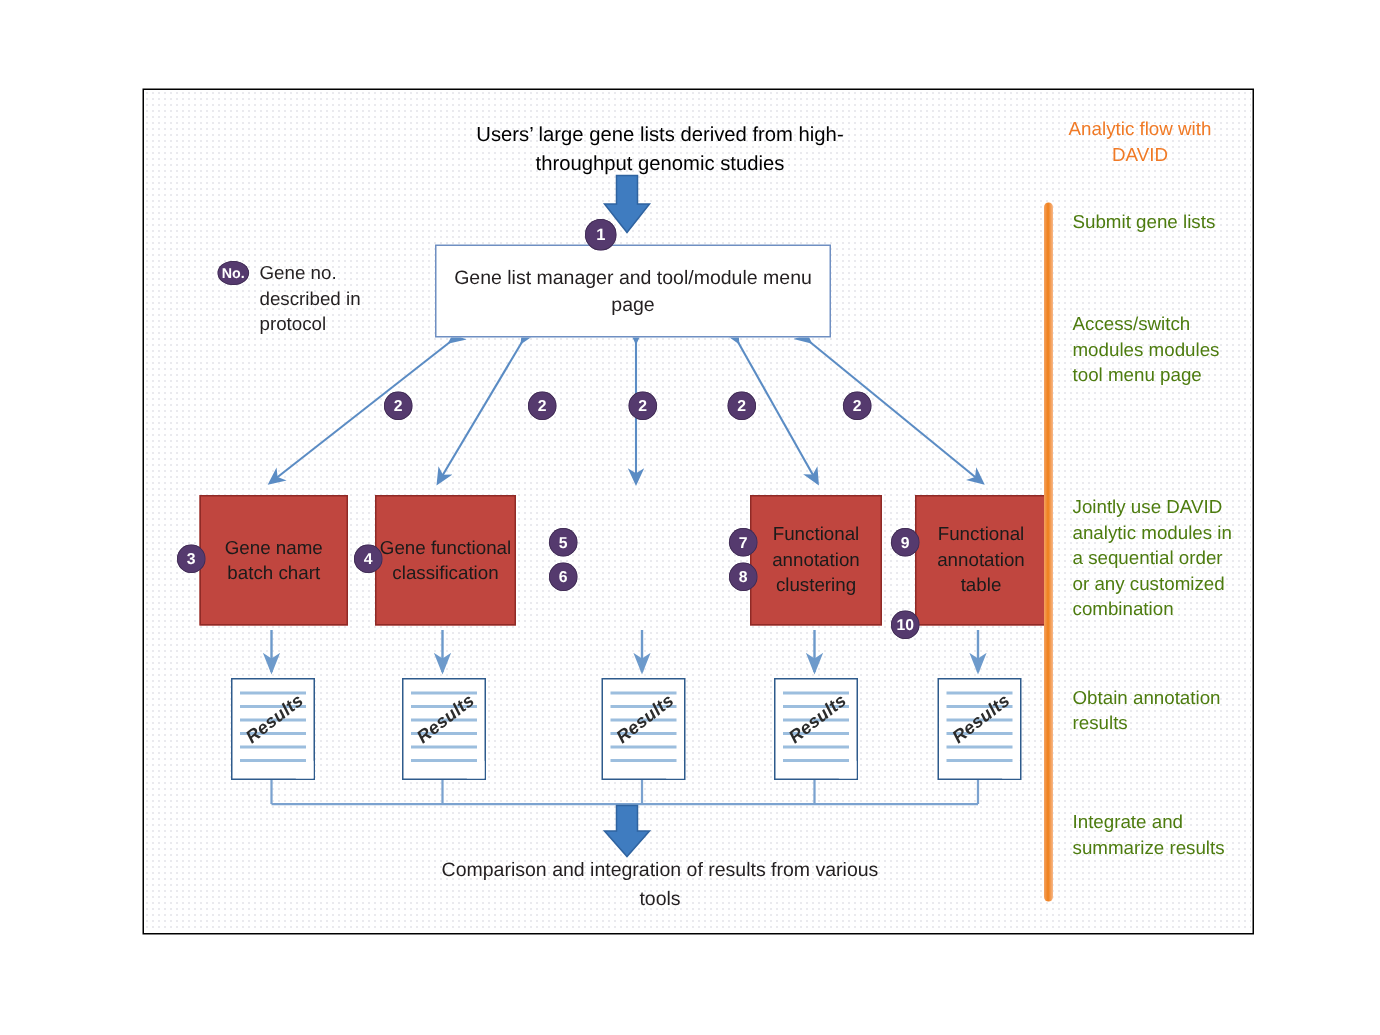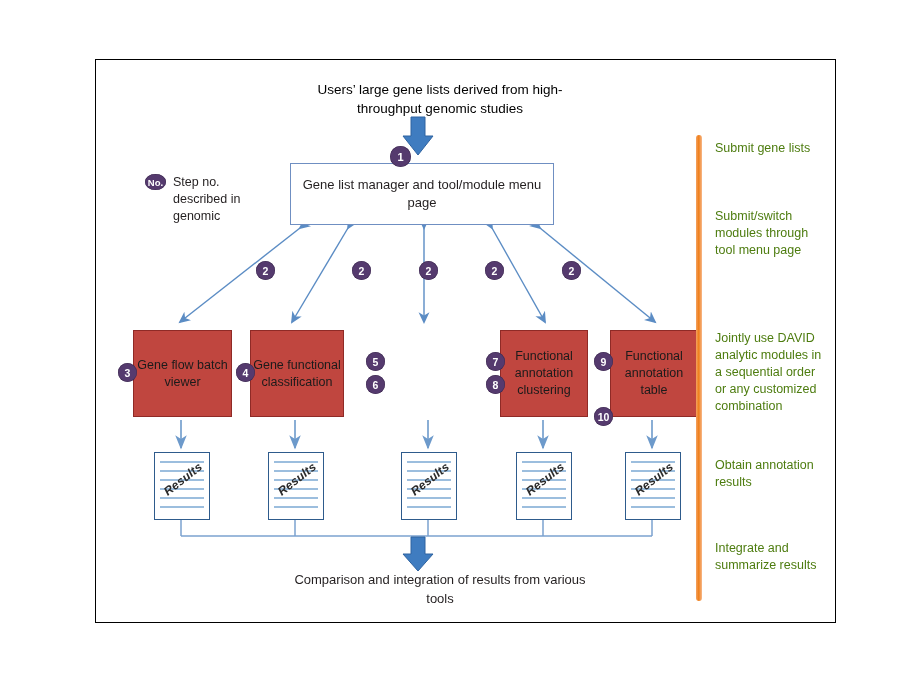--- a/index.html
+++ b/index.html
@@ -157,36 +157,36 @@
 
     <g>
       <path d="M411,537 L425,537 L425,554 L433,554 L418,571 L403,554 L411,554 Z" fill="#3f7cc0" stroke="#2f63a0" stroke-width="1"></path>
     </g>
   </svg>
 
   <div class="abs caption">Users’ large gene lists derived from high-throughput genomic studies</div>
 
   <div class="abs legend-wrap">
     <div class="badge legend">No.</div>
-    <div class="legend-text">Step no. described in genomic</div>
+    <div class="legend-text">Gene no. described in protocol</div>
   </div>
 
   <div class="abs manager">
     <span>Gene list manager and tool/module menu page</span>
   </div>
   <div class="abs badge lg" style="left:390px;top:146px;">1</div>
 
   <div class="abs badge" style="left:256px;top:261px;">2</div>
   <div class="abs badge" style="left:352px;top:261px;">2</div>
   <div class="abs badge" style="left:419px;top:261px;">2</div>
   <div class="abs badge" style="left:485px;top:261px;">2</div>
   <div class="abs badge" style="left:562px;top:261px;">2</div>
 
   <div class="abs module" style="left:133px;width:97px;">
-    <span>Gene flow batch viewer</span>
+    <span>Gene name batch chart</span>
   </div>
   <div class="abs badge" style="left:118px;top:363px;">3</div>
 
   <div class="abs module" style="left:250px;width:92px;">
     <span>Gene functional classification</span>
   </div>
   <div class="abs badge" style="left:236px;top:363px;">4</div>
 
   <div class="abs badge" style="left:366px;top:352px;">5</div>
   <div class="abs badge" style="left:366px;top:375px;">6</div>
@@ -249,21 +249,22 @@
     <span class="ln" style="top:26px;"></span>
       <span class="ln" style="top:35px;"></span>
     <span class="ln" style="top:44px;"></span>
       <span class="ln" style="top:53px;"></span>
     <span class="word">Results</span>
     <span class="corner"></span>
   </div>
 
   <div class="abs bottom-caption">Comparison and integration of results from various tools</div>
 
+  <div class="abs flowtitle">Analytic flow with DAVID</div>
   <div class="abs flowbar"></div>
 
   <div class="abs flowitem" style="top:140px;">Submit gene lists</div>
-  <div class="abs flowitem" style="top:208px;">Submit/switch modules through tool menu page</div>
+  <div class="abs flowitem" style="top:208px;">Access/switch modules modules tool menu page</div>
   <div class="abs flowitem" style="top:457px;">Obtain annotation results</div>
   <div class="abs flowitem" style="top:330px;">Jointly use DAVID analytic modules in a sequential order or any customized combination</div>
   <div class="abs flowitem" style="top:540px;">Integrate and summarize results</div>
 
 </div>
 
 </body></html>

